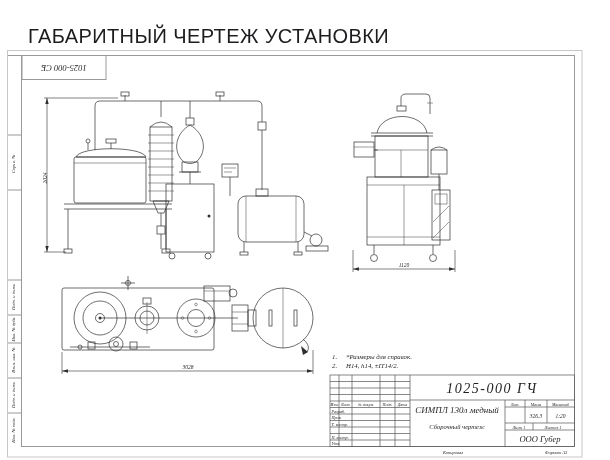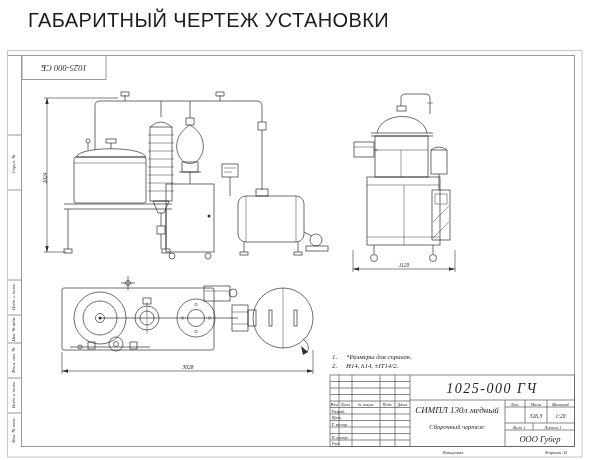--- a/index.html
+++ b/index.html
@@ -1,18 +1,18 @@
 <!DOCTYPE html>
 <html><head>
 <meta charset="utf-8">
 <style>
   html,body{margin:0;padding:0;background:#fff;}
   .page{position:relative;width:610px;height:460px;background:#ffffff;overflow:hidden;
         font-family:"Liberation Sans",sans-serif;}
-  .doc-title{position:absolute;left:28px;top:9px;font-size:20px;font-weight:500;
+  .doc-title{position:absolute;left:28px;top:25px;font-size:20px;font-weight:500;
              letter-spacing:.4px;color:#1d1d1f;white-space:nowrap;}
   svg{position:absolute;left:0;top:0;}
   svg text{font-family:"Liberation Serif",serif;font-style:italic;fill:#1f1f1f;}
   .ln{stroke:#2f2f2f;stroke-width:.7;fill:none;}
   .lnthin{stroke:#3a3a3a;stroke-width:.5;fill:none;}
   .frame{stroke:#999;stroke-width:1;fill:none;}
   .outer{stroke:#c7c7c7;stroke-width:1;fill:none;}
   .tbl{stroke:#555;stroke-width:.7;fill:none;}
   .dim{stroke:#2f2f2f;stroke-width:.6;fill:none;}
   .arr{fill:#2f2f2f;stroke:none;}

